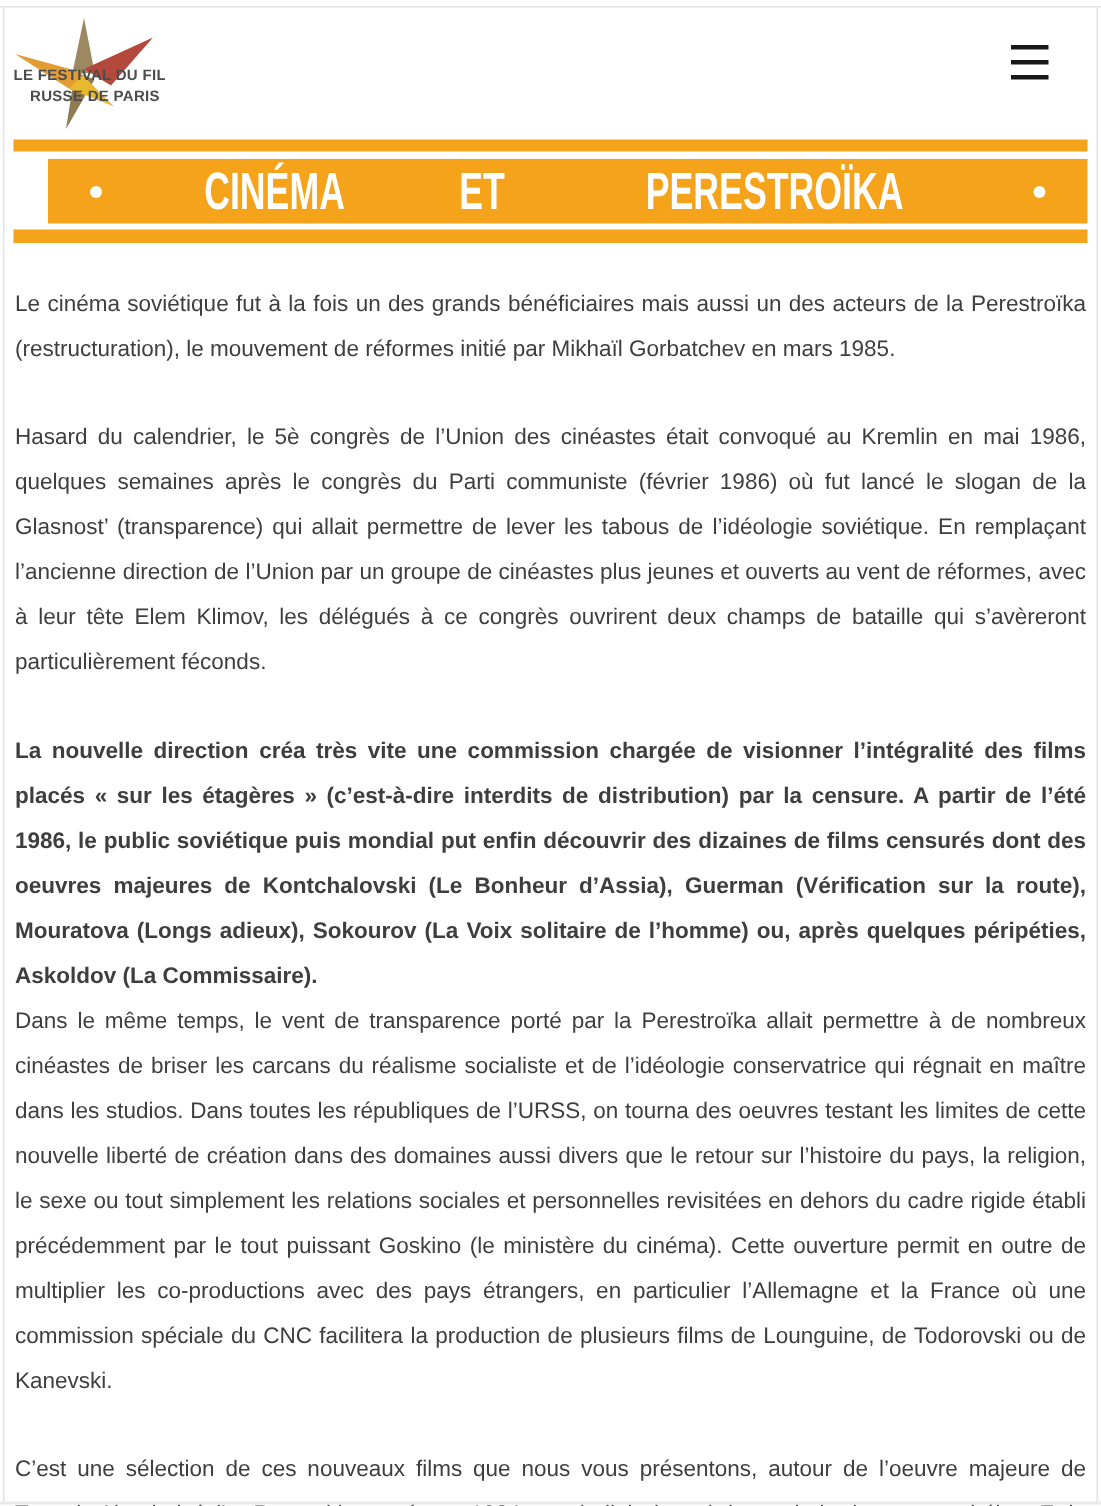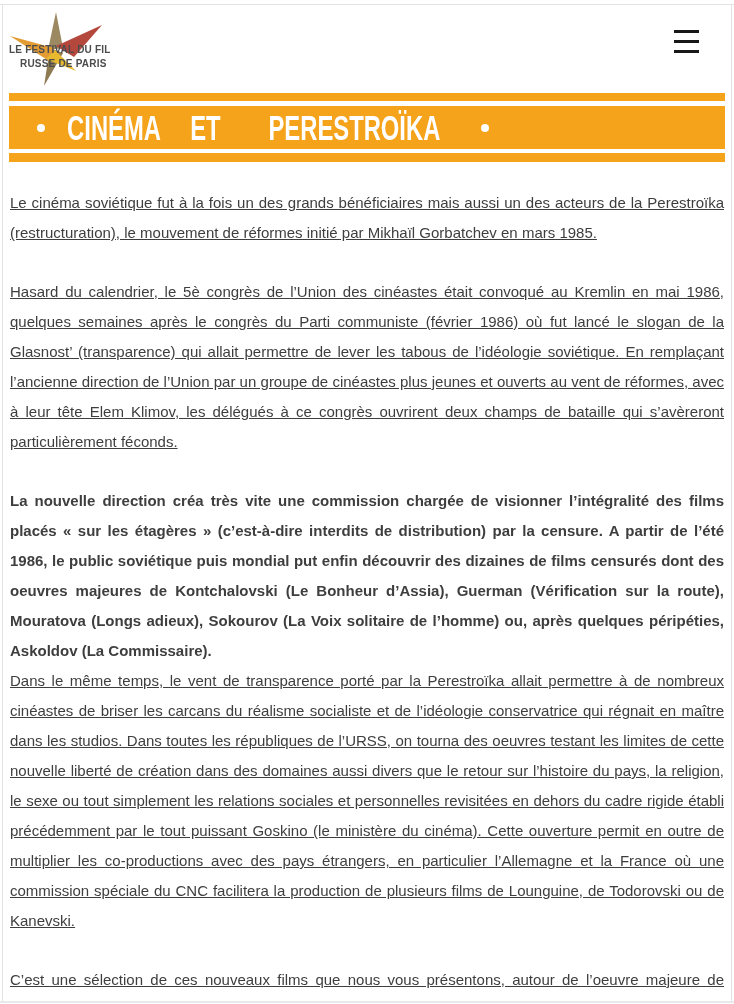--- a/index.html
+++ b/index.html
@@ -31,43 +31,44 @@
   .menu-btn .bar { width:25px; height:3px; background:#181818; margin:0 0 7px 0; }
   .menu-btn .bar:last-child { margin-bottom:0; }
 
   
   .banner { padding:0 9px; }
   .stripe { height:8px; background:#F5A31B; }
   .stripe.top { margin-bottom:5px; }
   .stripe.bottom { margin-top:4px; height:9px; }
   .band {
     height:43px; background:#F5A31B;
-    display:flex; align-items:center; 
+    display:flex; align-items:center; justify-content:space-between;
     padding:0 28px;
+    margin-left:23px;
   }
   .band .dot { width:8px; height:8px; border-radius:50%; background:#ffffff; flex:0 0 auto; }
   .title-word {
     color:#ffffff;
     font-size:35px; font-weight:bold; line-height:1;
     letter-spacing:0px;
     display:inline-block;
     transform:scaleX(0.68);
     transform-origin:center;
     white-space:nowrap;
     font-family:"Liberation Sans", sans-serif;
   }
 
   
   .article {
     margin:26px 10px 0 10px;
     color:#3e3e3e;
     font-size:15px; line-height:30px;
     text-align:justify;
   }
-  .article p.para { margin:0 0 29px 0;text-decoration:underline; }
+  .article p.para { margin:0 0 29px 0; }
   .article p.para-tight { margin:0;font-weight:bold; }
 </style>
 </head>
 <body>
 
 <div class="page">
   <div class="line-top"></div>
   <div class="line-left"></div>
   <div class="line-right"></div>
   <div class="line-bottom"></div>

